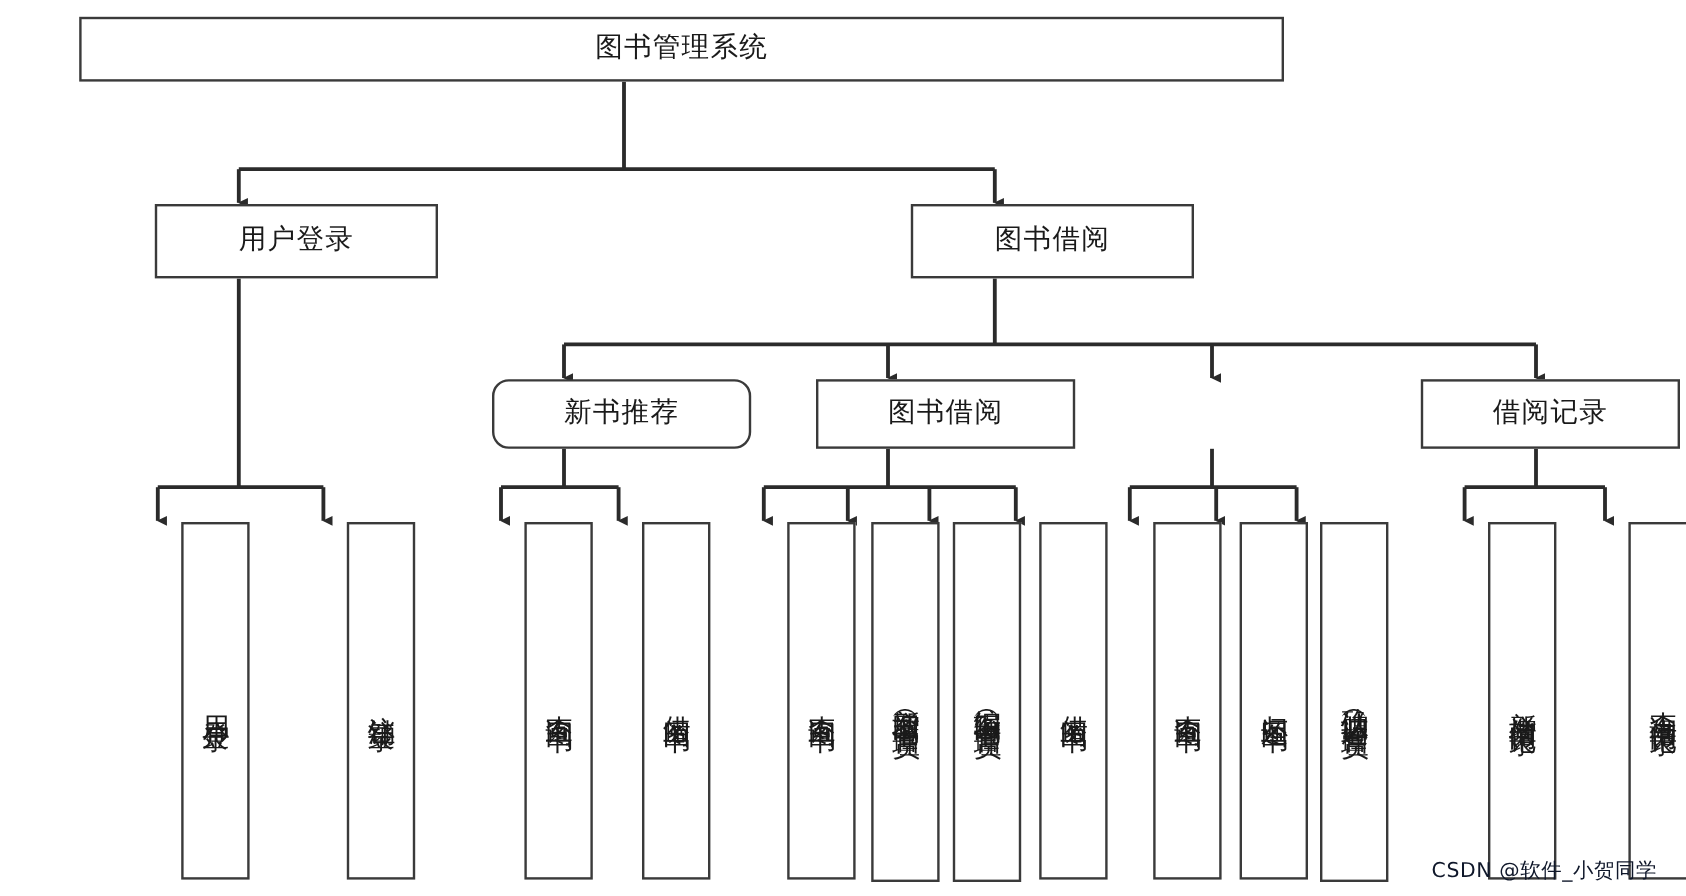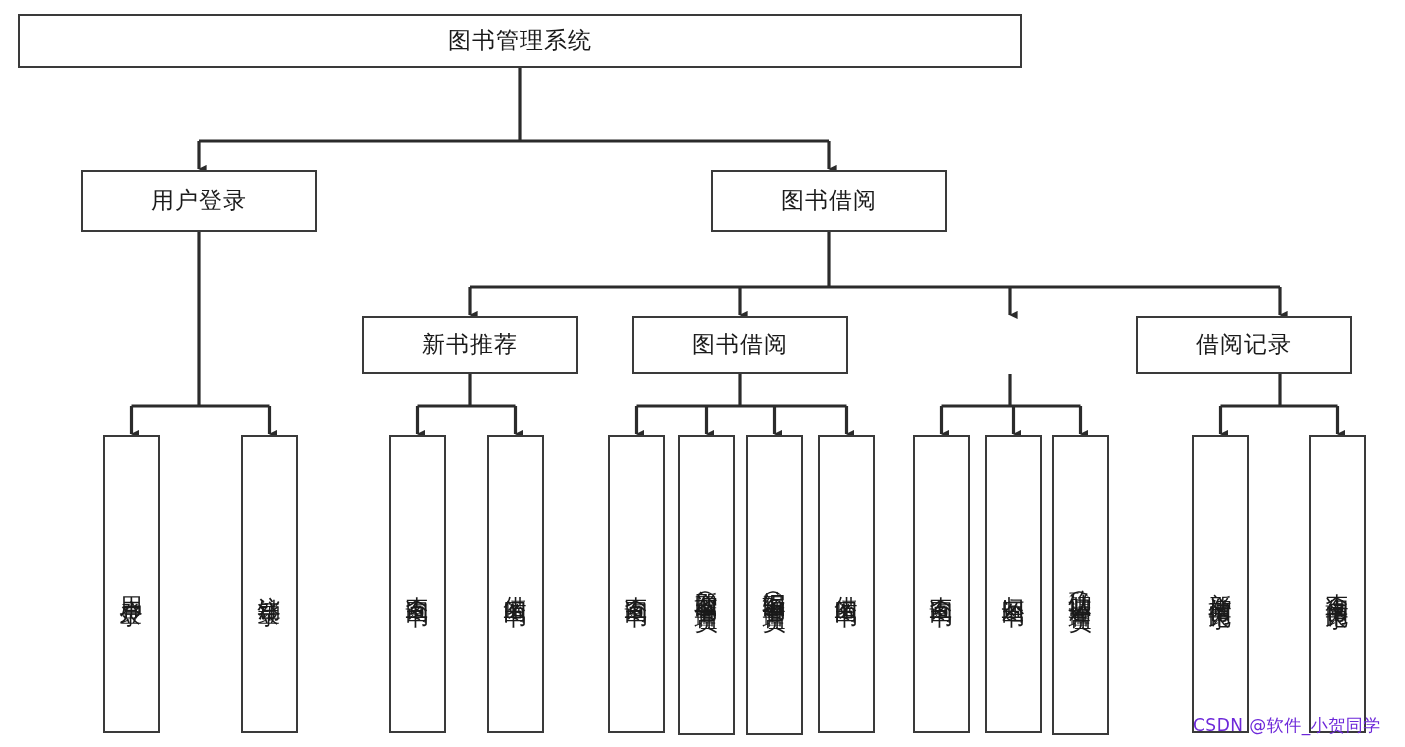--- a/index.html
+++ b/index.html
@@ -28,20 +28,21 @@
   }
   .node {
     position: absolute;
     box-sizing: border-box;
     background: #ffffff;
     border: 2px solid #3a3a3a;
     display: flex;
     align-items: center;
     justify-content: center;
     color: #1a1a1a;
+    margin-left: 48px;
   }
   .node.horiz {
     font-size: 23px;
     letter-spacing: 1px;
     line-height: 1.2;
   }
   .node.vert {
     writing-mode: vertical-rl;
     text-orientation: upright;
     font-size: 23px;
@@ -56,21 +57,21 @@
   .node.vert .vlabel {
     writing-mode: vertical-rl;
     text-orientation: upright;
     display: block;
   }
   .watermark {
     position: absolute;
     left: 1193px;
     top: 714px;
     font-size: 17px;
-    color: #6d28d9;
+    color: #0f172a;
     letter-spacing: 0.5px;
     white-space: nowrap;
     font-family: "DejaVu Sans", "Liberation Sans", sans-serif;
   }
 </style>
 </head>
 <body>
 
 <div id="diagram">
 
@@ -121,21 +122,21 @@
     <span>图书管理系统</span>
   </div>
 
   <div class="node horiz" style="left:81px; top:170px; width:236px; height:62px;">
     <span>用户登录</span>
   </div>
   <div class="node horiz" style="left:711px; top:170px; width:236px; height:62px;">
     <span>图书借阅</span>
   </div>
 
-  <div class="node horiz" style="left:362px; top:316px; width:216px; height:58px;">
+  <div class="node horiz" style="left:362px; top:316px; width:216px; height:58px;border-radius:14px;">
     <span>新书推荐</span>
   </div>
   <div class="node horiz" style="left:632px; top:316px; width:216px; height:58px;">
     <span>图书借阅</span>
   </div>
   <div class="node horiz" style="left:1136px; top:316px; width:216px; height:58px;">
     <span>借阅记录</span>
   </div>
 
   <div class="node vert" style="left:103px; top:435px; width:57px; height:298px;">

